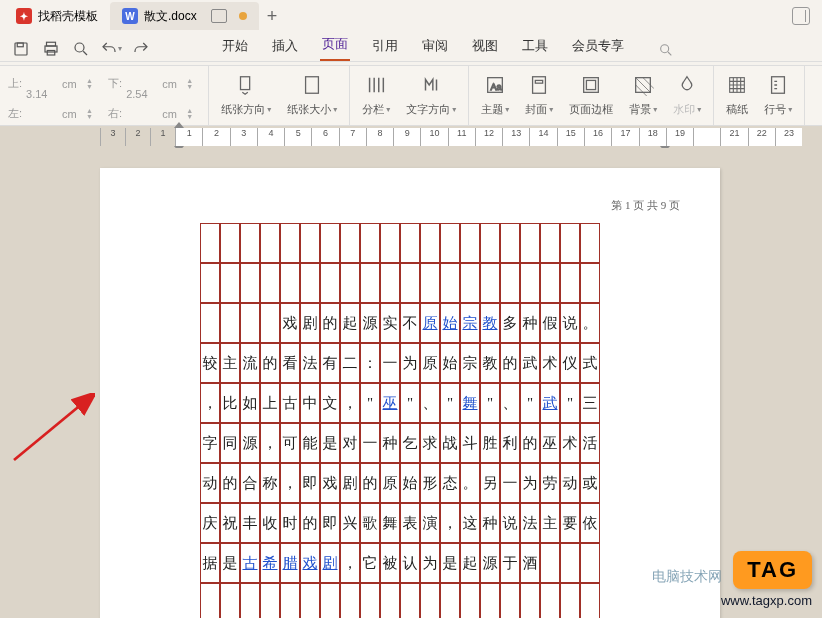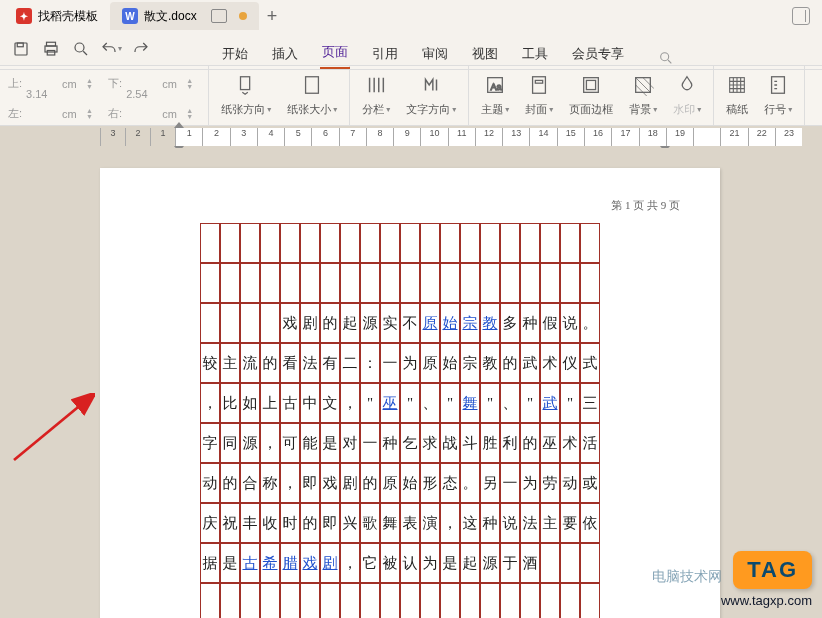--- a/index.html
+++ b/index.html
@@ -16,21 +16,21 @@
 .tab-spacer { flex: 1; }
 .tab-grid-icon { width: 18px; height: 18px; border: 1.5px solid #999; border-radius: 3px; margin-right: 8px; position: relative; }
 .tab-grid-icon::before { content:""; position:absolute; right:3px; top:2px; bottom:2px; width:1.5px; background:#999; }
 .tab-monitor { width:16px; height:14px; border:1.5px solid #888; border-radius:2px; margin-left:8px; }
 
 .qat { display: flex; align-items: center; height: 34px; padding: 0 8px; gap: 4px; border-bottom: 1px solid #ddd; }
 .qat-btn { width: 26px; height: 26px; display: flex; align-items: center; justify-content: center; color: #555; cursor: pointer; }
 .qat-btn svg { width: 18px; height: 18px; }
 .qat-sep { flex: 1; }
 
-.menubar { display: flex; align-items: flex-end; height: 30px; padding-left: 220px; gap: 20px; font-size: 13px; color: #333; border-bottom: 1px solid #ddd; position: absolute; top: 32px; left: 0; right: 0; margin-top: 8px; }
+.menubar { display: flex; align-items: flex-end; height: 30px; padding-left: 220px; gap: 20px; font-size: 13px; color: #333; border-bottom: 1px solid #ddd; position: absolute; top: 32px; left: 0; right: 0; }
 .menu-item { padding: 6px 2px; cursor: pointer; }
 .menu-item.active { color: #4c1d95; border-bottom: 2px solid #c94f20; }
 .menu-search { margin-left: 12px; color: #999; }
 
 .ribbon { display: flex; height: 60px; background: #f7f4ef; border-bottom: 1px solid #ddd; margin-top:0; }
 .ribbon-group { display: flex; align-items: center; padding: 0 8px; border-right: 1px solid #ddd; gap: 8px; }
 .margin-inputs { display: flex; flex-direction: column; gap: 4px; font-size: 11px; color: #999; }
 .margin-row { display: flex; align-items: center; gap: 4px; }
 .margin-val { width: 32px; margin-top: 20px; }
 .margin-unit { width: 20px; }
@@ -54,21 +54,21 @@
 .page { background: #fff; width: 620px; height: 480px; box-shadow: 1px 1px 3px rgba(0,0,0,0.15); position: relative; padding: 55px 0 0 0; }
 .page-info { position: absolute; top: 30px; right: 40px; font-size: 11px; color: #666; font-family: serif; }
 .grid-box { margin-left: 100px; width: 467px; }
 .grid-row { display: flex; height: 40px; }
 .grid-cell { width: 20px; height: 40px; border: 1px solid #a03028; display: flex; align-items: center; justify-content: center; font-family: "SimSun", serif; font-size: 15px; color: #222; position: relative; }
 .grid-cell .link { color: #2050cc; text-decoration: underline; }
 .arrow-annot { position: absolute; left: 5px; top: 245px; width: 90px; height: 80px; }
 .arrow-annot svg { width: 100%; height: 100%; }
 
 .watermark { position: absolute; right: 10px; bottom: 10px; display:flex; flex-direction:column; align-items:flex-end; }
-.wm-tag { background:#ff9a1f; color:#0c4a6e; font-weight:bold; font-size:22px; padding:6px 14px; border-radius:8px; letter-spacing:2px; box-shadow:2px 2px 4px rgba(0,0,0,0.2); }
+.wm-tag { background:#ff9a1f; color:#000000; font-weight:bold; font-size:22px; padding:6px 14px; border-radius:8px; letter-spacing:2px; box-shadow:2px 2px 4px rgba(0,0,0,0.2); }
 .wm-domain { color:#0f172a; font-size:13px; margin-top:4px; }
 .wm-title { color:#0c4a6e; font-size:14px; position:absolute; right:100px; bottom:32px; opacity:0.5; }
 </style>
 </head>
 <body>
 
 <div class="tabbar">
   <div class="tab stone">
     <div class="tab-icon-red">✦</div>
     <span>找稻壳模板</span>

